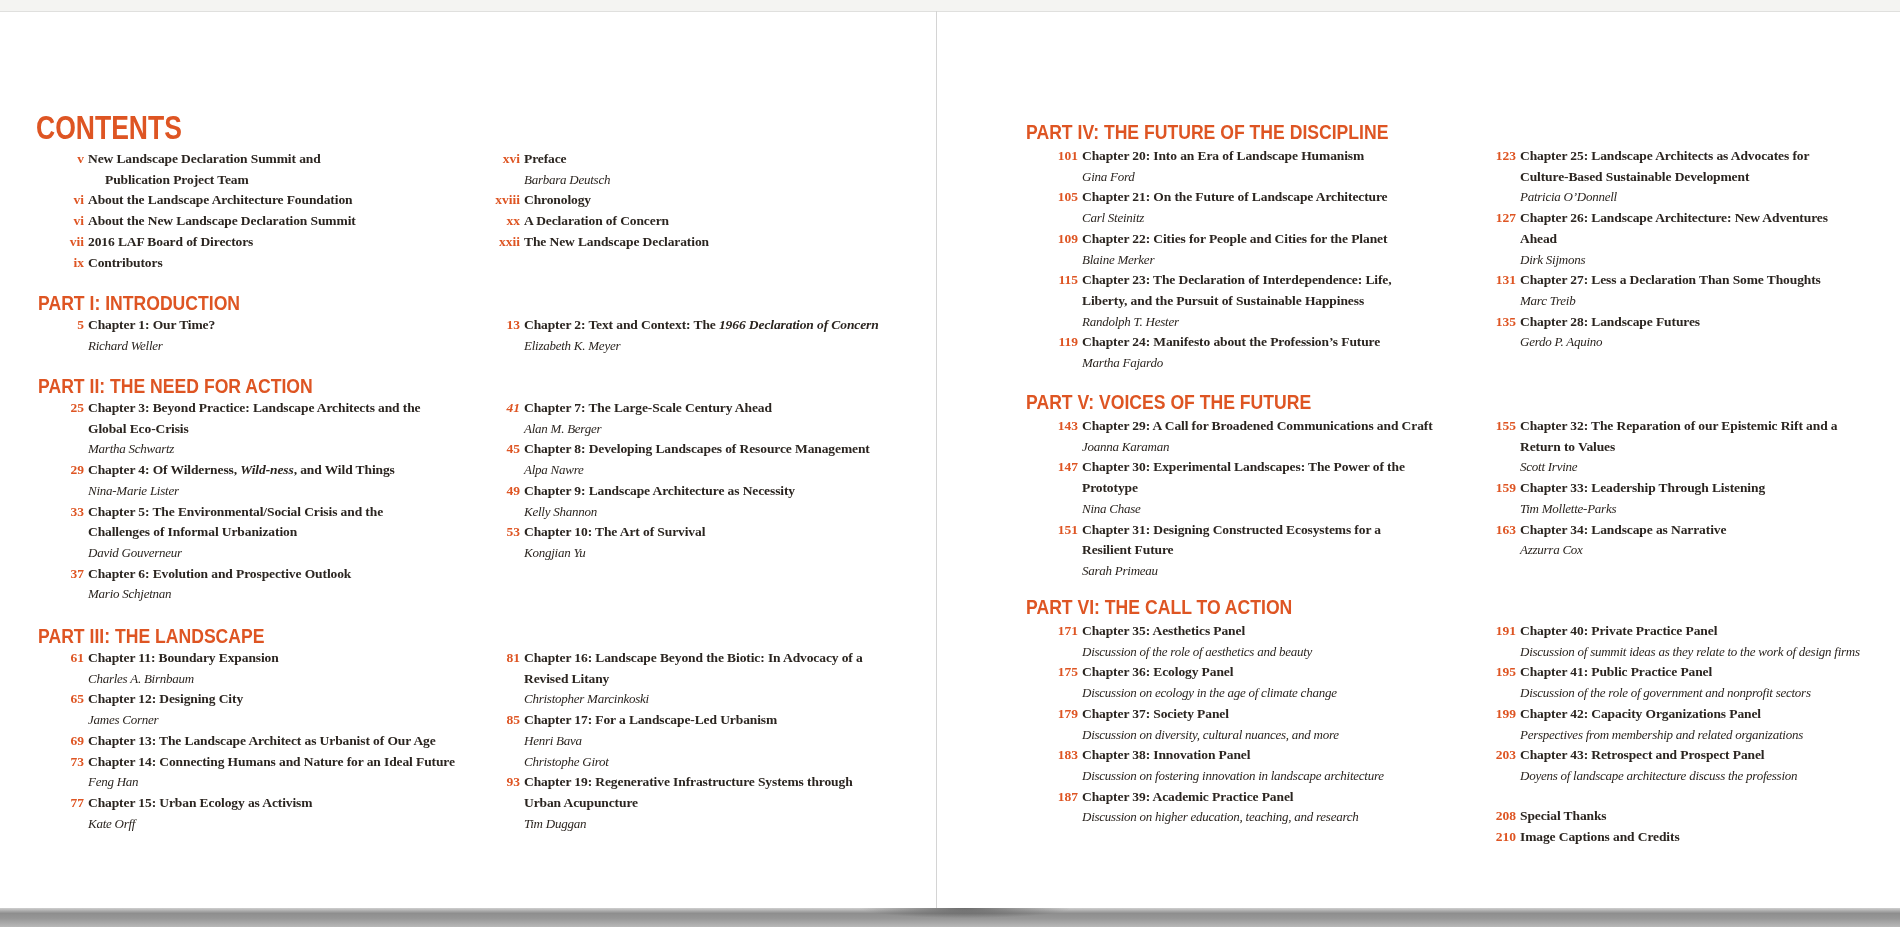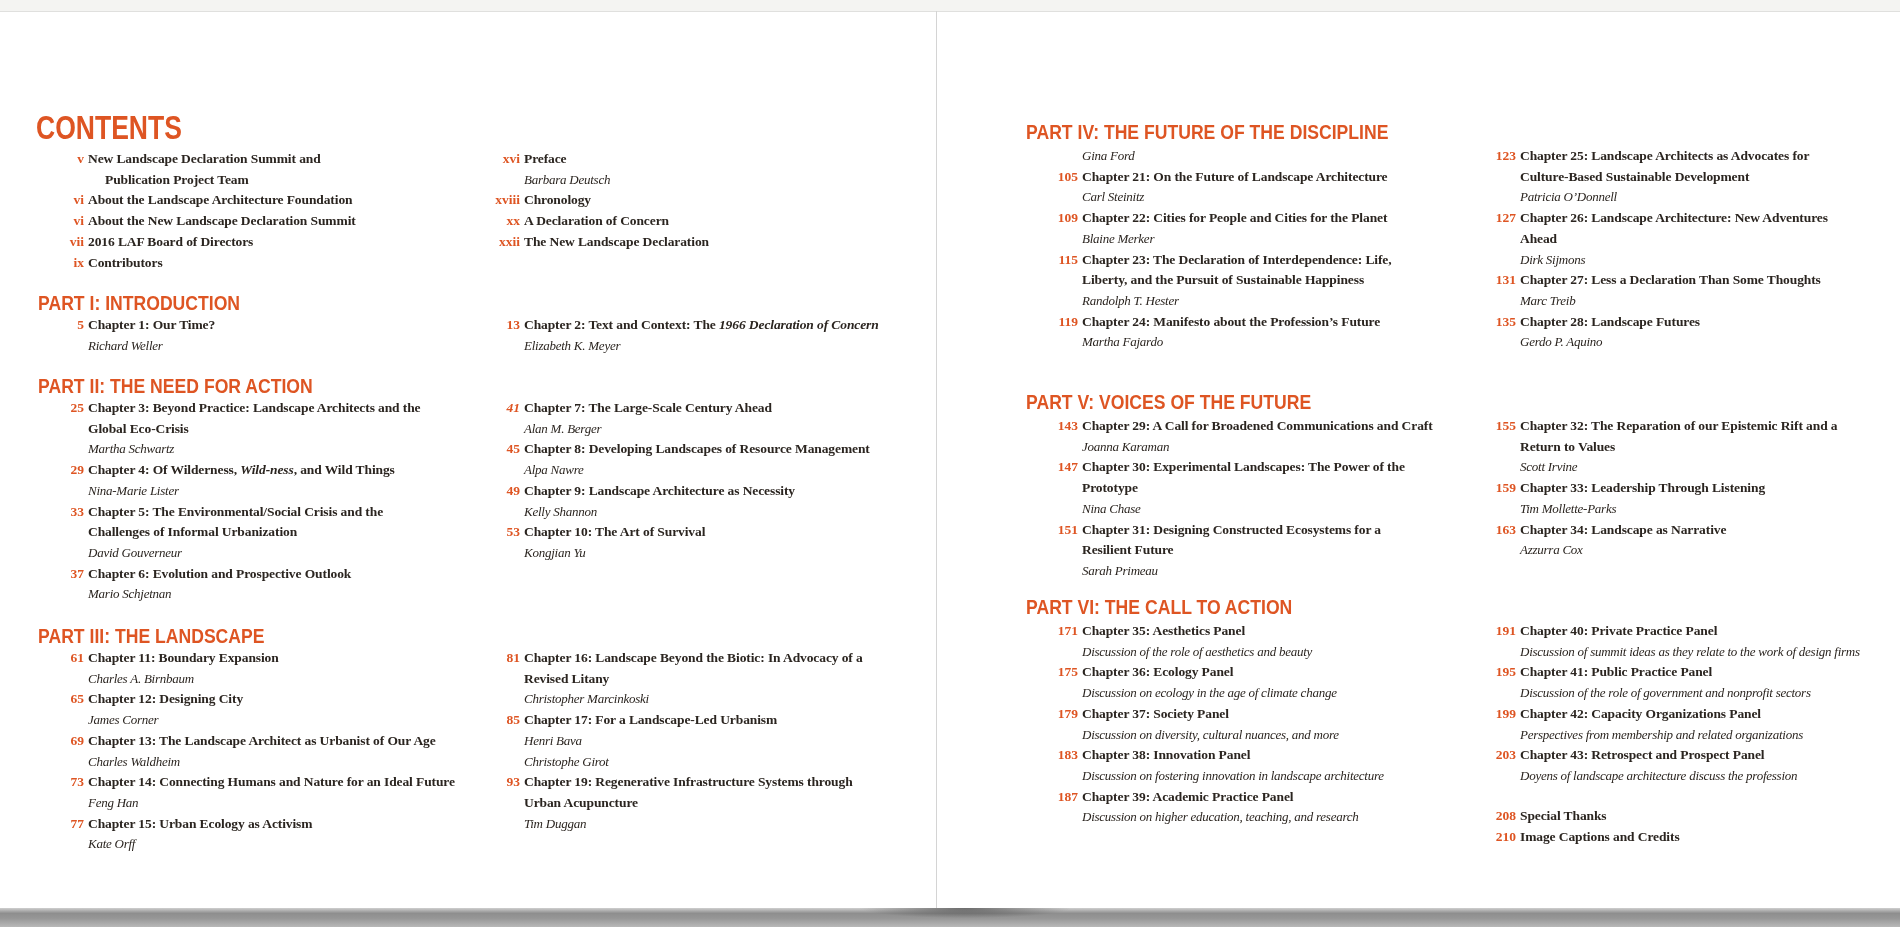--- a/index.html
+++ b/index.html
@@ -220,24 +220,20 @@
         </div>
         <div class="line">
           <span class="num" style="width: 46px;"></span>
           <span class="txt ital">James Corner</span>
         </div>
         <div class="line">
           <span class="num" style="width: 46px;">69</span>
           <span class="txt">Chapter 13: The Landscape Architect as Urbanist of Our Age</span>
         </div>
         <div class="line">
-          <span class="num" style="width: 46px;"></span>
-          <span class="txt ital">Charles Waldheim</span>
-        </div>
-        <div class="line">
           <span class="num" style="width: 46px;">73</span>
           <span class="txt">Chapter 14: Connecting Humans and Nature for an Ideal Future</span>
         </div>
         <div class="line">
           <span class="num" style="width: 46px;"></span>
           <span class="txt ital">Feng Han</span>
         </div>
         <div class="line">
           <span class="num" style="width: 46px;">77</span>
           <span class="txt">Chapter 15: Urban Ecology as Activism</span>
@@ -280,20 +276,24 @@
           <span class="num" style="width: 58px;"></span>
           <span class="txt">Urban Acupuncture</span>
         </div>
         <div class="line">
           <span class="num" style="width: 58px;"></span>
           <span class="txt ital">Tim Duggan</span>
         </div>
       </div>
       <h2 class="part-heading" style="left: 1026px; top: 121px;">PART IV: THE FUTURE OF THE DISCIPLINE</h2>
       <div class="col" style="left: 1026px; top: 146px;">
+        <div class="line">
+          <span class="num" style="width: 52px;">101</span>
+          <span class="txt">Chapter 20: Into an Era of Landscape Humanism</span>
+        </div>
         <div class="line">
           <span class="num" style="width: 52px;"></span>
           <span class="txt ital">Gina Ford</span>
         </div>
         <div class="line">
           <span class="num" style="width: 52px;">105</span>
           <span class="txt">Chapter 21: On the Future of Landscape Architecture</span>
         </div>
         <div class="line">
           <span class="num" style="width: 52px;"></span>

